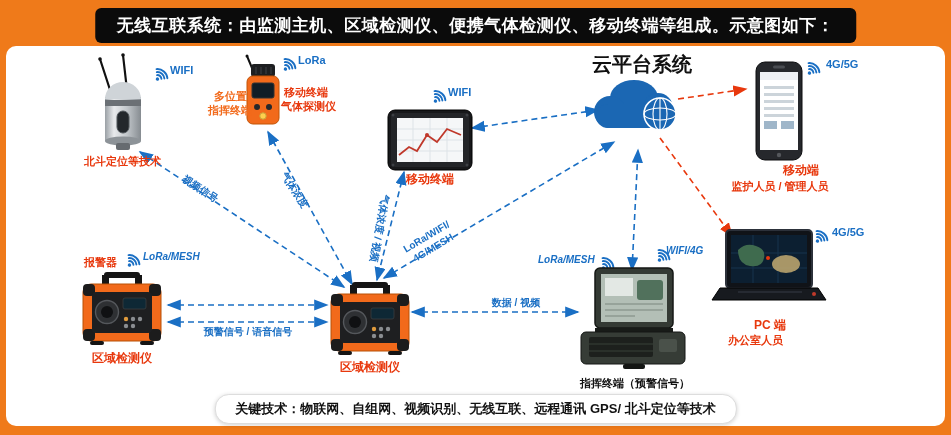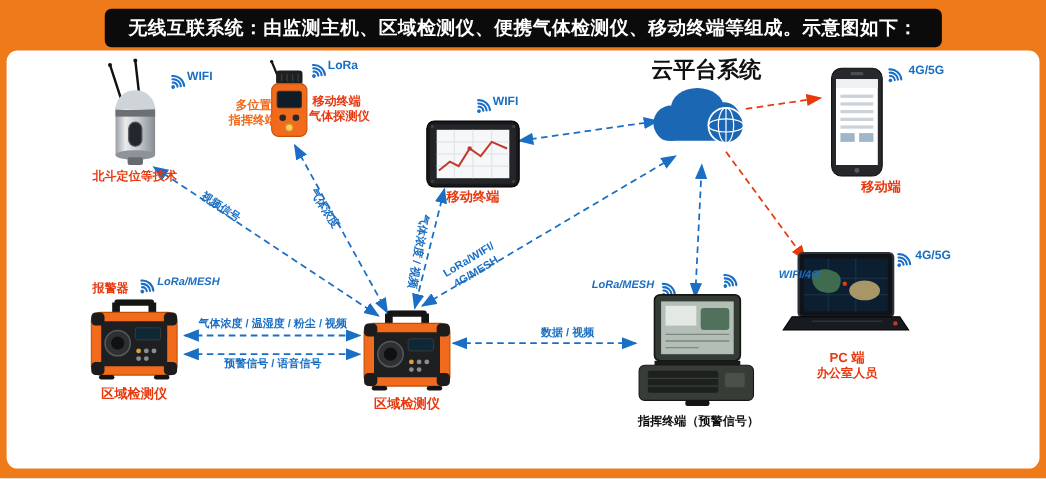--- a/index.html
+++ b/index.html
@@ -211,39 +211,40 @@
   <div class="lbl orange-t cn" style="left:214px;top:90px">多位置</div>
   <div class="lbl orange-t cn" style="left:208px;top:104px">指挥终端</div>
   <div class="lbl red cn" style="left:284px;top:86px">移动终端</div>
   <div class="lbl red cn" style="left:281px;top:100px">气体探测仪</div>
 
   <div class="lbl blue sig" style="left:448px;top:86px">WIFI</div>
   <div class="lbl red devlbl" style="left:394px;top:172px;width:72px">移动终端</div>
 
   <div class="lbl blue sig" style="left:826px;top:58px">4G/5G</div>
   <div class="lbl red devlbl" style="left:773px;top:163px;width:56px">移动端</div>
+  <div class="lbl red cn" style="left:718px;top:180px;width:124px;text-align:center">监护人员 / 管理人员</div>
 
   <div class="lbl red cn" style="left:84px;top:256px">报警器</div>
   <div class="lbl blue sig-sm" style="left:143px;top:251px">LoRa/MESH</div>
   <div class="lbl red devlbl" style="left:82px;top:351px;width:80px">区域检测仪</div>
   <div class="lbl red devlbl" style="left:330px;top:360px;width:80px">区域检测仪</div>
 
   <div class="lbl blue sig-sm" style="left:538px;top:254px">LoRa/MESH</div>
-  <div class="lbl blue sig-sm" style="left:708px;top:245px">WIFI/4G</div>
+  <div class="lbl blue sig-sm" style="left:666px;top:245px">WIFI/4G</div>
   <div class="lbl black-t cn" style="left:580px;top:377px">指挥终端（预警信号）</div>
 
   <div class="lbl blue sig" style="left:832px;top:226px">4G/5G</div>
   <div class="lbl red devlbl" style="left:740px;top:318px;width:60px">PC 端</div>
-  <div class="lbl red cn" style="left:728px;top:334px;width:84px;text-align:center">办公室人员</div>
+  <div class="lbl red cn" style="left:728px;top:334px;width:84px;text-align:left">办公室人员</div>
 
   <div class="lbl link-lbl" style="left:168px;top:183px;width:64px;transform:rotate(33deg)">视频信号</div>
   <div class="lbl link-lbl" style="left:262px;top:184px;width:64px;transform:rotate(57deg)">气体浓度</div>
   <div class="lbl link-lbl" style="left:333px;top:222px;width:92px;transform:rotate(100deg)">气体浓度 / 视频</div>
   <div class="lbl link-lbl" style="left:388px;top:230px;width:84px;transform:rotate(-31deg)">
     <span style="display:block">LoRa/WIFI/</span>
     <span style="display:block">4G/MESH</span>
   </div>
-  <div class="lbl link-lbl" style="left:167px;top:289px;width:162px">气体浓度 / 温湿度 / 粉尘 / 视频</div>
   <div class="lbl link-lbl" style="left:184px;top:326px;width:128px">预警信号 / 语音信号</div>
   <div class="lbl link-lbl" style="left:478px;top:297px;width:76px">数据 / 视频</div>
 
+  <div class="footer">关键技术：物联网、自组网、视频识别、无线互联、远程通讯 GPS/ 北斗定位等技术</div>
 
 </div>
 
 </body></html>

